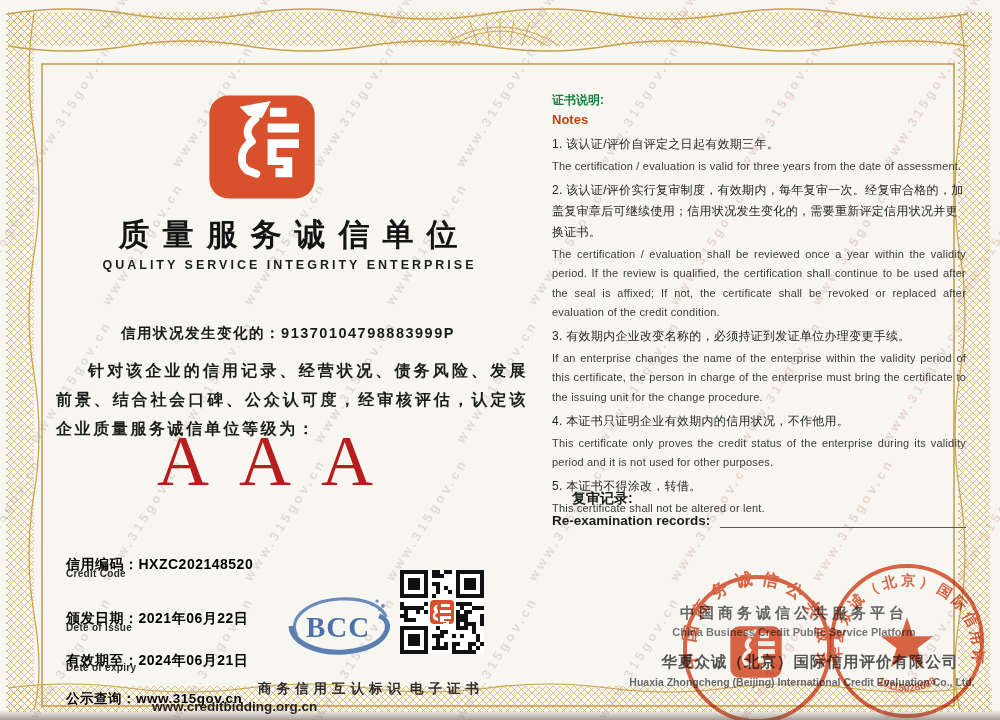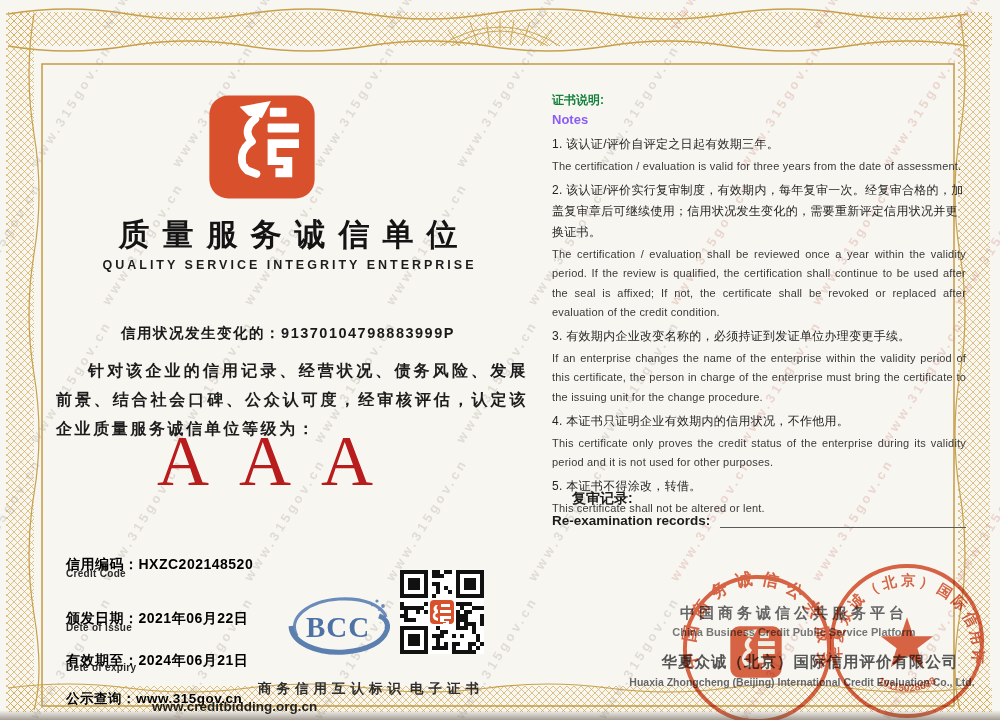--- a/index.html
+++ b/index.html
@@ -32,21 +32,21 @@
          font-size:72px;color:#b91c1c;letter-spacing:30px;padding-left:30px;font-weight:500;}
   .drow{left:66px;font-size:14px;font-weight:bold;color:#000000;letter-spacing:.5px;margin-top:12px;}
   .dsub{left:66px;font-size:10px;font-weight:bold;color:#2a2a2a;letter-spacing:.3px;text-align:center;}
   .dval{font-weight:bold;}
   .url2{left:152px;font-size:13.5px;font-weight:bold;color:#1f1f1f;}
   .badge-label{font-size:13.5px;font-weight:bold;color:#2e2e2e;letter-spacing:5px;}
 
   
   .notes{left:552px;top:92px;width:414px;}
   .notes h3{margin:0 0 3px 0;font-size:12px;color:#15803d;}
-  .notes .n-en{margin:0 0 7px 0;font-size:13px;font-weight:bold;color:#8b5cf6;}
+  .notes .n-en{margin:0 0 7px 0;font-size:13px;font-weight:bold;color:#c2410c;}
   .notes p{margin:0;}
   .n-cn{font-size:12px;color:#242424;line-height:1.75;margin-bottom:2px !important;letter-spacing:.3px;}
   .n-enl{font-size:11px;color:#3a3a3a;line-height:1.78;margin-bottom:3px !important;
          text-align:justify;letter-spacing:.2px;}
   .review{left:552px;top:490px;width:414px;}
   .review .r-cn{font-size:14px;font-weight:bold;color:#1c1c1c;margin-bottom:4px;margin-left:20px;}
   .review .r-row{display:flex;align-items:flex-end;}
   .review .r-en{font-size:13.5px;font-weight:bold;color:#1c1c1c;white-space:nowrap;}
   .review .r-line{flex:1;border-bottom:1.5px solid #5a5a5a;margin-left:10px;height:16px;}
 

